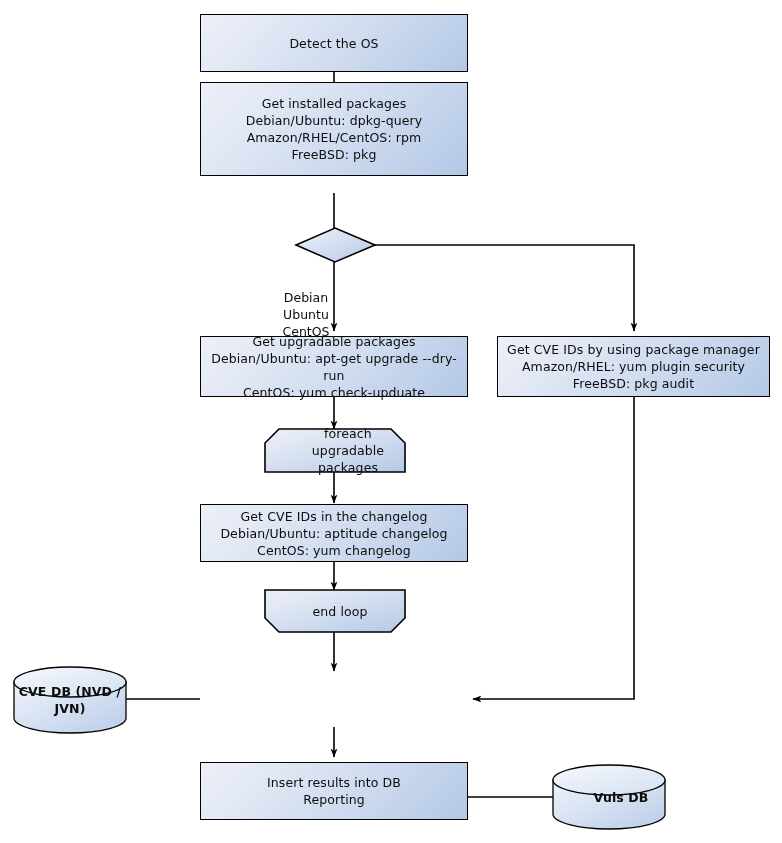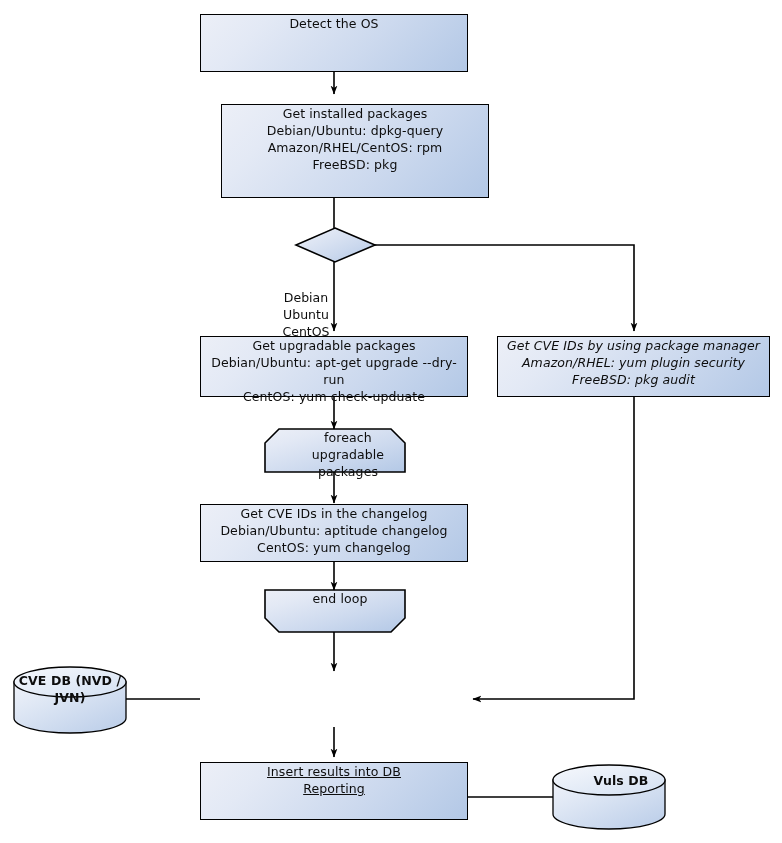--- a/index.html
+++ b/index.html
@@ -21,20 +21,21 @@
     position: absolute;
     left: 0;
     top: 0;
     width: 782px;
     height: 843px;
   }
   .node {
     position: absolute;
     box-sizing: border-box;
     display: flex;
+    align-items: center;
     justify-content: center;
     text-align: center;
     color: #0d0d0d;
     font-size: 12.5px;
     line-height: 17px;
     letter-spacing: 0.1px;
     white-space: pre-line;
     z-index: 3;
   }
   .proc {
@@ -142,21 +143,21 @@
       <line x1="334" y1="727" x2="334" y2="757" marker-end="url(#arrow)"></line>
 
       <line x1="468" y1="797" x2="553" y2="797"></line>
     </g>
   </svg>
 
   <div class="node proc" style="left:200px; top:14px; width:268px; height:58px;">
     <span>Detect the OS</span>
   </div>
 
-  <div class="node proc" style="left:200px; top:104px; width:268px; height:94px;margin-left:21px;">
+  <div class="node proc" style="left:200px; top:82px; width:268px; height:94px;">
     <span>Get installed packages
 Debian/Ubuntu: dpkg-query
 Amazon/RHEL/CentOS: rpm
 FreeBSD: pkg</span>
   </div>
 
   <div class="node diamond-node" style="left:296px; top:228px; width:79px; height:34px;">
     <span></span>
   </div>
 
@@ -166,21 +167,21 @@
 CentOS</span>
   </div>
 
 
   <div class="node proc" style="left:200px; top:336px; width:268px; height:61px;">
     <span>Get upgradable packages
 Debian/Ubuntu: apt-get upgrade --dry-run
 CentOS: yum check-upduate</span>
   </div>
 
-  <div class="node proc" style="left:497px; top:336px; width:273px; height:61px;font-style:italic;">
+  <div class="node proc" style="left:497px; top:336px; width:273px; height:61px;">
     <span>Get CVE IDs by using package manager
 Amazon/RHEL: yum plugin security
 FreeBSD: pkg audit</span>
   </div>
 
   <div class="node loop-start" style="left:265px; top:429px; width:140px; height:43px;">
     <span class="loop-label">foreach
 upgradable  packages</span>
   </div>
 
@@ -188,21 +189,21 @@
     <span>Get CVE IDs in the changelog
 Debian/Ubuntu: aptitude changelog
 CentOS: yum changelog</span>
   </div>
 
   <div class="node loop-end" style="left:265px; top:590px; width:124px; height:42px;">
     <span class="loop-label">end loop</span>
   </div>
 
 
-  <div class="node proc" style="left:200px; top:762px; width:268px; height:58px;text-decoration:underline;">
+  <div class="node proc" style="left:200px; top:762px; width:268px; height:58px;">
     <span>Insert results into DB
 Reporting</span>
   </div>
 
   <div class="node cyl" style="left:14px; top:672px; width:112px; height:55px;">
     <span class="cyl-label">CVE DB (NVD / JVN)</span>
   </div>
 
   <div class="node cyl" style="left:553px; top:772px; width:112px; height:50px;margin-left:12px;">
     <span class="cyl-label">Vuls DB</span>

